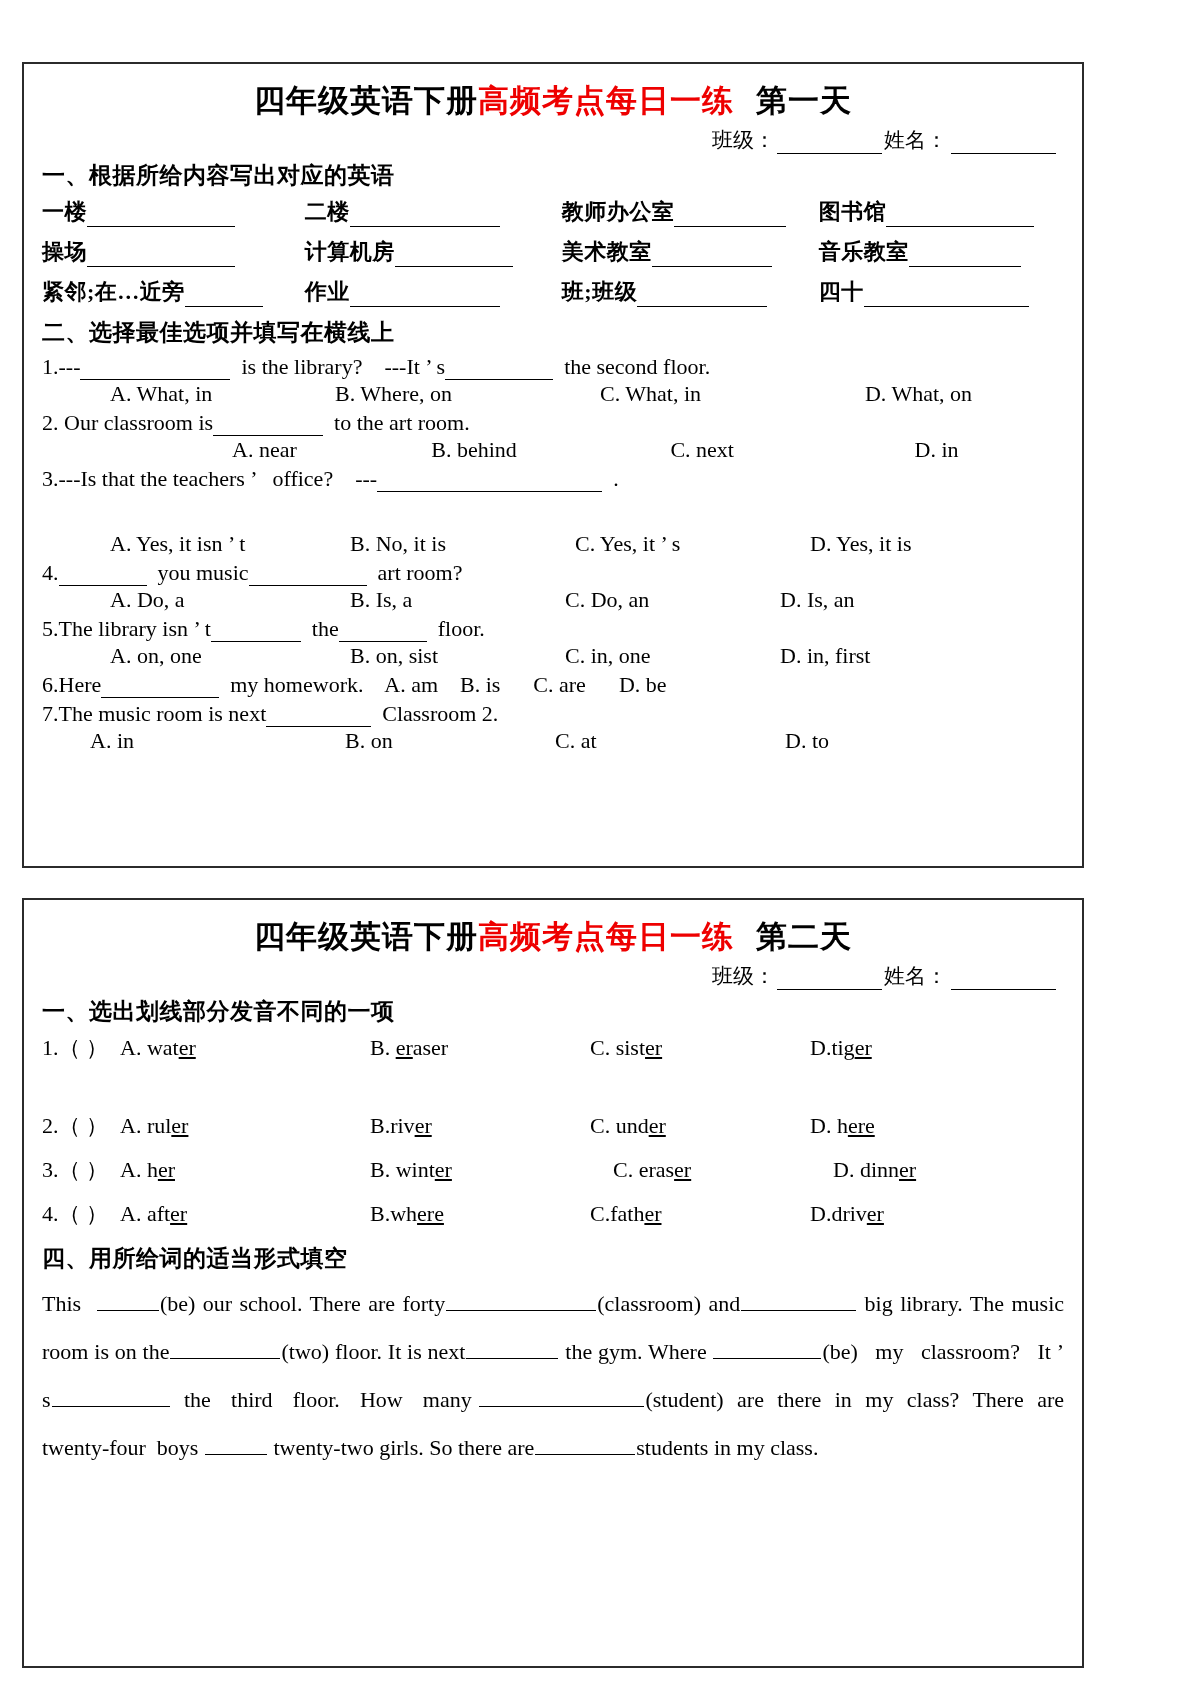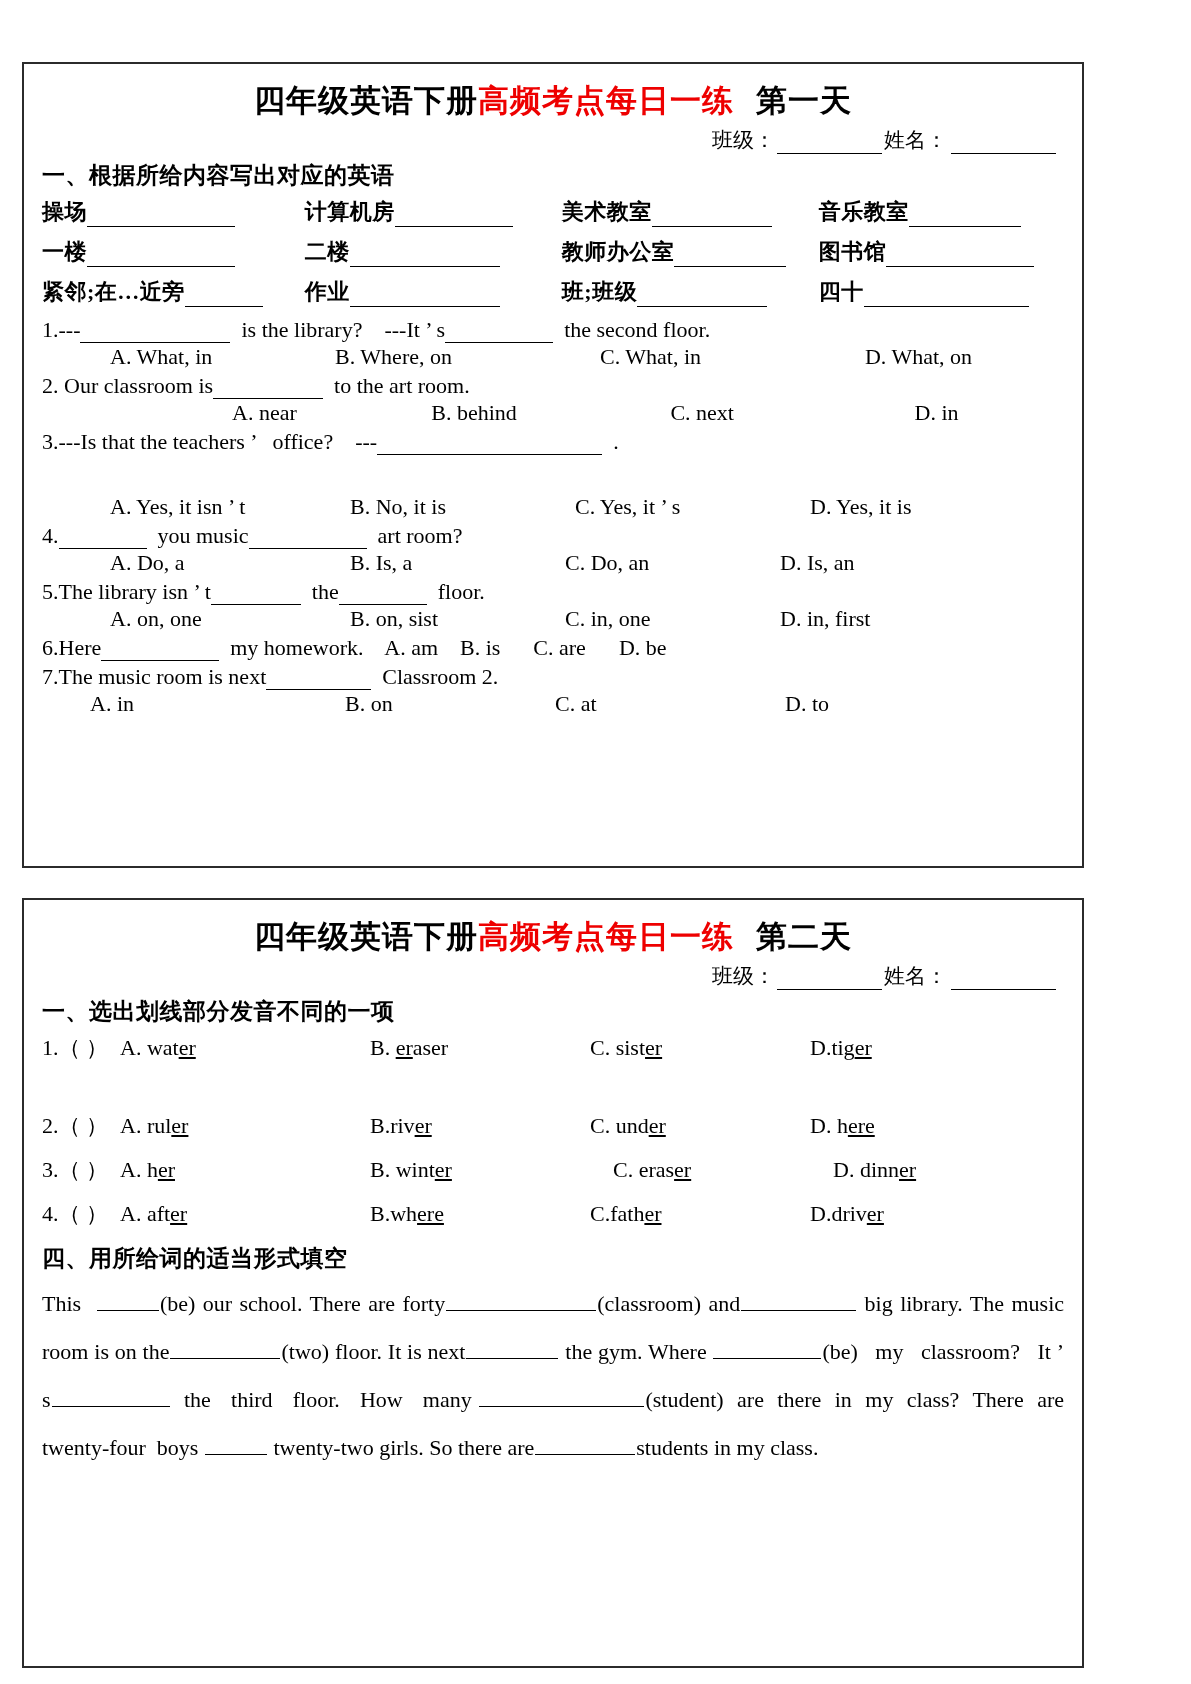--- a/index.html
+++ b/index.html
@@ -159,52 +159,52 @@
       <span class="fld a"></span>
       <span>姓名：</span>
       <span class="fld b"></span>
     </div>
 
     <div class="sec-head">一、根据所给内容写出对应的英语</div>
 
     <div id="vocab-grid">
         <div class="vocab-row">
           <div class="vocab-cell vc-0">
+            <span class="lbl">一楼</span>
+            <span class="blank" style="width: 148px;"></span>
+          </div>
+          <div class="vocab-cell vc-1">
+            <span class="lbl">二楼</span>
+            <span class="blank" style="width: 150px;"></span>
+          </div>
+          <div class="vocab-cell vc-2">
+            <span class="lbl">教师办公室</span>
+            <span class="blank" style="width: 112px;"></span>
+          </div>
+          <div class="vocab-cell vc-3">
+            <span class="lbl">图书馆</span>
+            <span class="blank" style="width: 148px;"></span>
+          </div>
+        </div>
+        <div class="vocab-row">
+          <div class="vocab-cell vc-0">
             <span class="lbl">操场</span>
             <span class="blank" style="width: 148px;"></span>
           </div>
           <div class="vocab-cell vc-1">
             <span class="lbl">计算机房</span>
             <span class="blank" style="width: 118px;"></span>
           </div>
           <div class="vocab-cell vc-2">
             <span class="lbl">美术教室</span>
             <span class="blank" style="width: 120px;"></span>
           </div>
           <div class="vocab-cell vc-3">
             <span class="lbl">音乐教室</span>
             <span class="blank" style="width: 112px;"></span>
-          </div>
-        </div>
-        <div class="vocab-row">
-          <div class="vocab-cell vc-0">
-            <span class="lbl">一楼</span>
-            <span class="blank" style="width: 148px;"></span>
-          </div>
-          <div class="vocab-cell vc-1">
-            <span class="lbl">二楼</span>
-            <span class="blank" style="width: 150px;"></span>
-          </div>
-          <div class="vocab-cell vc-2">
-            <span class="lbl">教师办公室</span>
-            <span class="blank" style="width: 112px;"></span>
-          </div>
-          <div class="vocab-cell vc-3">
-            <span class="lbl">图书馆</span>
-            <span class="blank" style="width: 148px;"></span>
           </div>
         </div>
         <div class="vocab-row">
           <div class="vocab-cell vc-0">
             <span class="lbl">紧邻;在…近旁</span>
             <span class="blank" style="width: 78px;"></span>
           </div>
           <div class="vocab-cell vc-1">
             <span class="lbl">作业</span>
             <span class="blank" style="width: 150px;"></span>
@@ -213,20 +213,21 @@
             <span class="lbl">班;班级</span>
             <span class="blank" style="width: 130px;"></span>
           </div>
           <div class="vocab-cell vc-3">
             <span class="lbl">四十</span>
             <span class="blank" style="width: 165px;"></span>
           </div>
         </div>
       </div>
 
+    <div class="sec-head">二、选择最佳选项并填写在横线上</div>
 
     <div id="mc-list">
         <div class="q-stem">
           <span class="txt">1.---</span>
           <span class="blank" style="width: 150px;"></span>
           <span class="txt">  is the library?    ---It ’ s</span>
           <span class="blank" style="width: 108px;"></span>
           <span class="txt">  the second floor.</span>
         </div>
         <div class="opt-row" style="padding-left: 68px; gap: 16px;">

